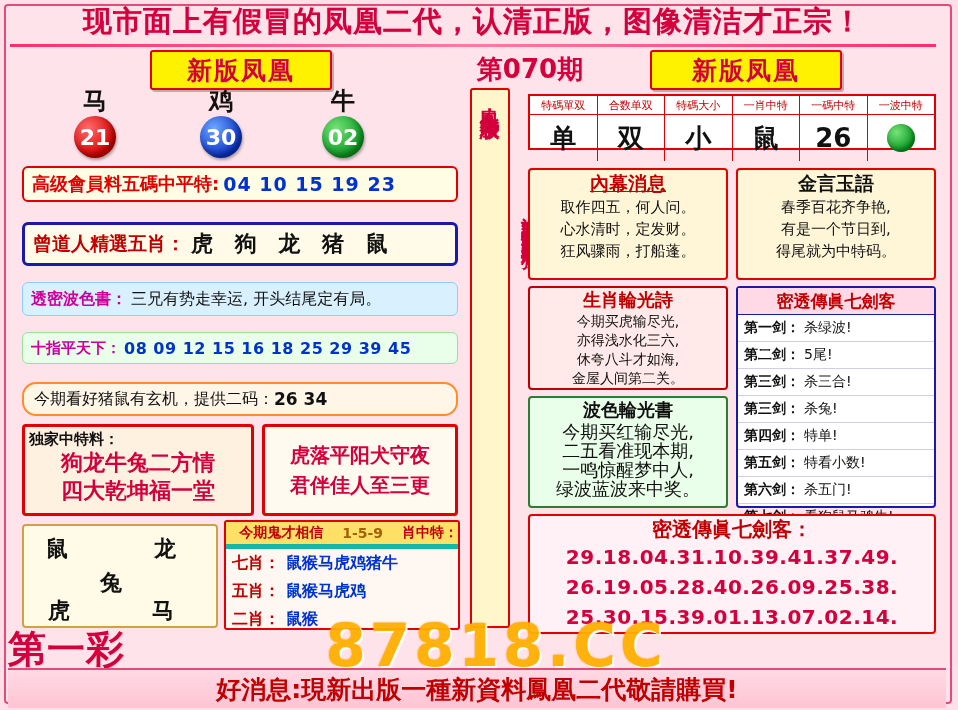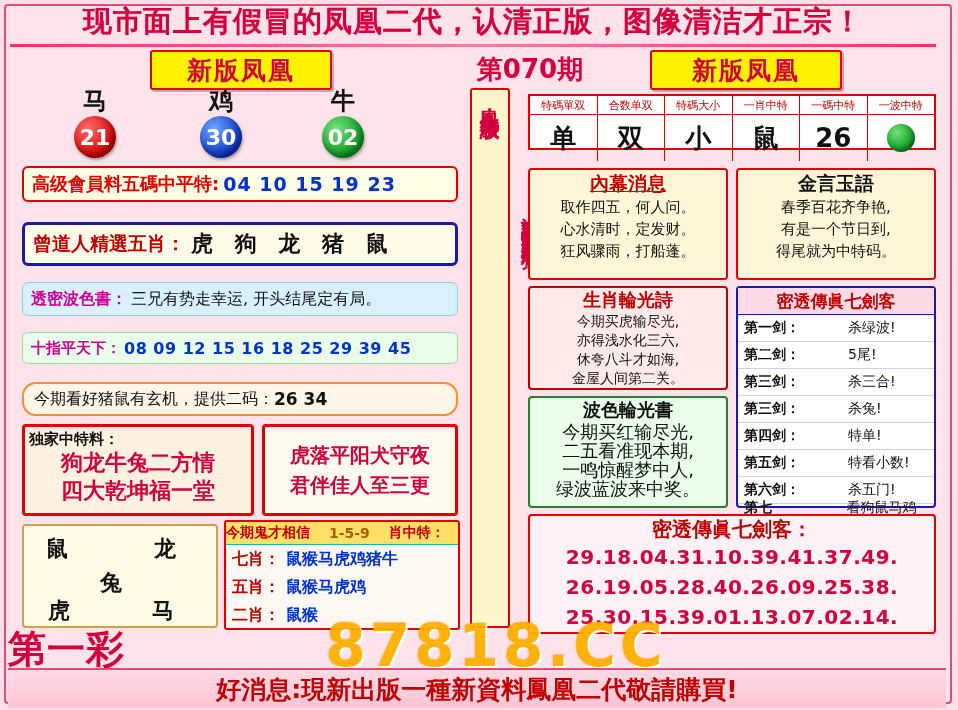--- a/index.html
+++ b/index.html
@@ -143,22 +143,22 @@
   #four-d{left:24px;top:70px;}
   #four-e{left:128px;top:70px;}
 
   
   #box-xiao{
     position:absolute;left:224px;top:520px;width:236px;height:110px;
     border:2px solid #e00000;background:#fff7f2;border-radius:3px;
     box-sizing:border-box;
   }
   #box-xiao .hd{
-    height:22px;background:#ffe066;border-bottom:1px solid #14b8a6;
-    display:flex;align-items:center;justify-content:flex-start;
+    height:22px;background:#ffe066;border-bottom:5px solid #14b8a6;
+    display:flex;align-items:center;justify-content:flex-end;
     font-size:14px;font-weight:bold;color:#c00000;
   }
   #box-xiao .hd em{font-style:normal;color:#a16207;margin:0 19px;}
   #box-xiao .row{
     display:flex;align-items:center;font-size:16px;color:#0033cc;font-weight:bold;
     padding:2px 6px;line-height:24px;
   }
   #box-xiao .row .k{color:#c00000;width:54px;}
 
   
@@ -252,21 +252,21 @@
     border:2px solid #1a1aa8;background:#fff;
   }
   #p-qijian .title{
     height:26px;background:#ffd9e6;border-bottom:1px solid #1a1aa8;
     display:flex;align-items:center;justify-content:center;
     font-size:17px;font-weight:bold;color:#c00000;
   }
   #p-qijian .jrow{
     display:flex;align-items:center;height:26px;
     border-bottom:1px solid #cfcfe8;
-    font-size:14px;color:#111;padding-left:6px;gap:44px;
+    font-size:14px;color:#111;padding-left:6px;
   }
   #p-qijian .jrow:last-child{border-bottom:none;}
   #p-qijian .jrow b{color:#111;font-weight:bold;margin-right:4px;}
 
   
   #p-range{
     left:528px;top:514px;width:408px;height:120px;
     border:2px solid #e00000;background:#fff1f5;
   }
   #p-range .title{

